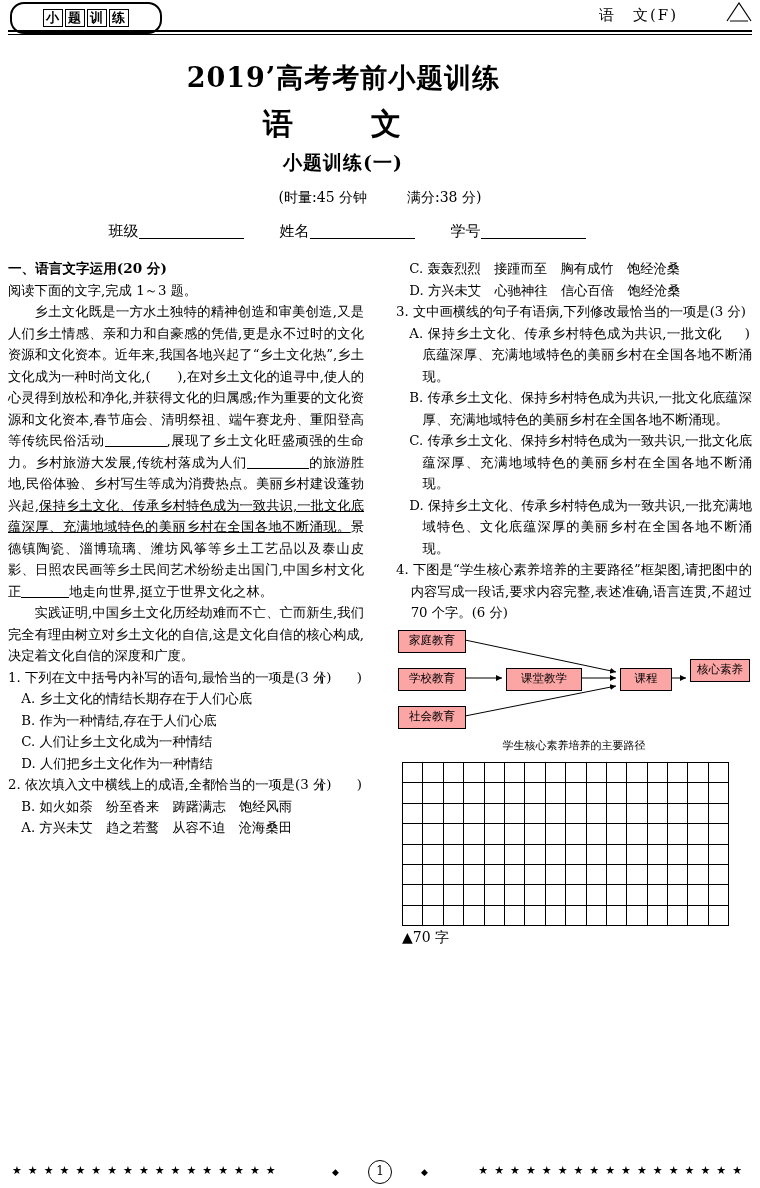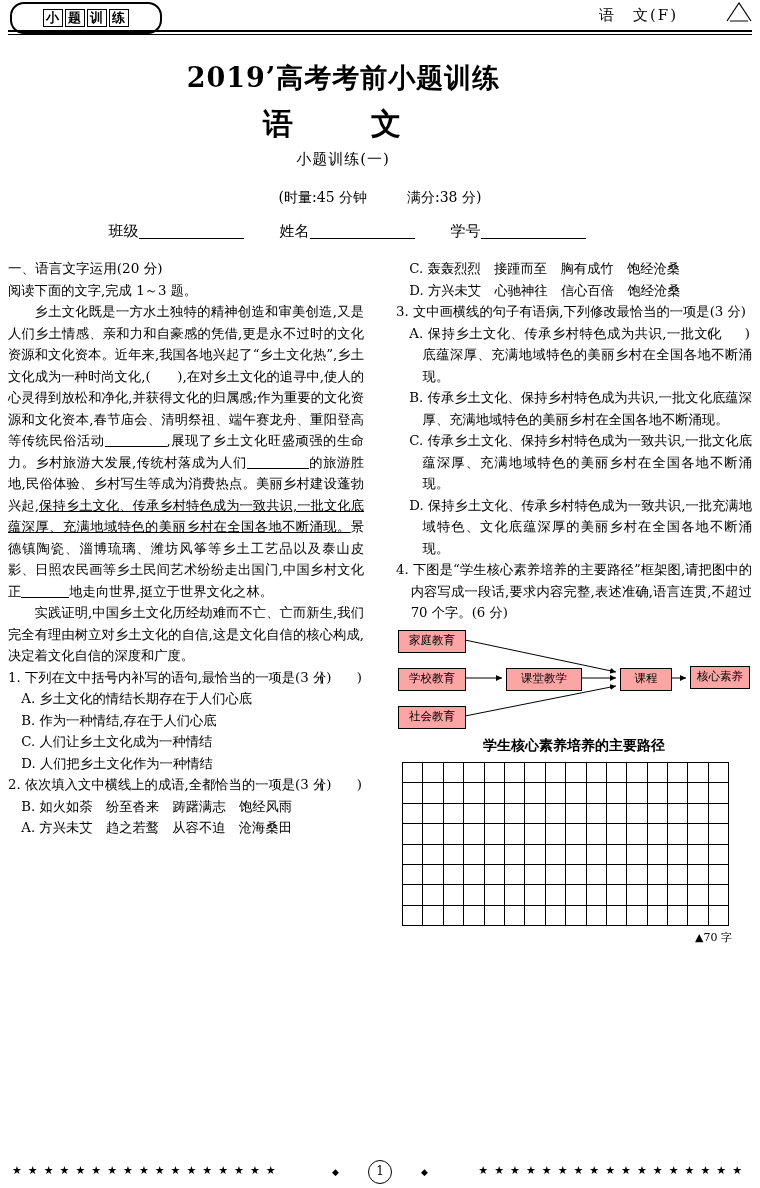--- a/index.html
+++ b/index.html
@@ -57,21 +57,21 @@
     font-size:27px;font-weight:bold;letter-spacing:1px;
     font-family:"DejaVu Serif","Liberation Serif",serif;
   }
   .t-sub{
     position:absolute;left:0;top:104px;width:664px;text-align:center;
     font-size:30px;font-weight:bold;letter-spacing:24px;
     text-indent:24px;
   }
   .t-third{
     position:absolute;left:0;top:150px;width:686px;text-align:center;
-    font-size:15px;font-weight:normal;letter-spacing:1px;
+    font-size:19px;font-weight:bold;letter-spacing:1px;
   }
   .t-meta{
     position:absolute;left:0;top:189px;width:760px;text-align:center;
     font-size:14px;
   }
   .t-meta .sp{display:inline-block;width:40px;}
   .fillrow{
     position:absolute;left:0;top:222px;width:694px;text-align:center;
     font-size:15px;
   }
@@ -81,21 +81,21 @@
   }
   .fillrow .gap{display:inline-block;width:36px;}
   
   .col{
     position:absolute;top:258px;width:356px;
     font-size:13.3px;line-height:21.5px;
     text-align:justify;
   }
   .col-l{left:8px;}
   .col-r{left:396px;}
-  .sec-h{font-weight:normal;font-size:13.6px;}
+  .sec-h{font-weight:bold;font-size:13.6px;}
   .p{margin:0;}
   .ind2{text-indent:2em;}
   .u-line{text-decoration:underline;}
   .blank{
     display:inline-block;border-bottom:1px solid #000;
     width:62px;height:14px;vertical-align:-2px;
   }
   .blank-s{
     display:inline-block;border-bottom:1px solid #000;
     width:48px;height:14px;vertical-align:-2px;
@@ -110,30 +110,30 @@
   .diagram{
     position:relative;width:350px;height:105px;margin:4px 0 0 2px;
   }
   .dbox{
     position:absolute;border:1px solid #000;
     font-size:11.5px;text-align:center;
     display:flex;align-items:center;justify-content:center;
     background:#fca5a5;white-space:nowrap;
   }
   .dcap{
-    text-align:center;font-size:14px;font-weight:bold;margin-top:2px;
+    text-align:center;font-size:11px;font-weight:normal;margin-top:2px;
   }
   
   .gridwrap{position:relative;margin:6px 0 0 6px;}
   table.grid{border-collapse:collapse;}
   table.grid td{
     width:19.4px;height:19.4px;border:1px solid #000;padding:0;
   }
   .gridnote{
-    text-align:right;font-size:11px;margin-top:1px;width:330px;
+    text-align:left;font-size:14px;margin-top:1px;width:330px;
   }
   
   .footer{
     position:absolute;left:0;bottom:6px;width:760px;height:20px;
   }
   .f-stars{
     position:absolute;top:2px;font-size:11px;letter-spacing:6px;color:#000;
   }
   .f-left{left:12px;}
   .f-right{right:12px;}
@@ -215,21 +215,21 @@
     <p class="opt-hang">D. 保持乡土文化、传承乡村特色成为一致共识,一批充满地域特色、文化底蕴深厚的美丽乡村在全国各地不断涌现。</p>
 
     <p class="q q-hang">4. 下图是“学生核心素养培养的主要路径”框架图,请把图中的内容写成一段话,要求内容完整,表述准确,语言连贯,不超过 70 个字。(6 分)</p>
 
     <div class="diagram">
       <div class="dbox" style="left:0px;top:2px;width:66px;height:21px;">家庭教育</div>
       <div class="dbox" style="left:0px;top:40px;width:66px;height:21px;">学校教育</div>
       <div class="dbox" style="left:0px;top:78px;width:66px;height:21px;">社会教育</div>
       <div class="dbox" style="left:108px;top:40px;width:74px;height:21px;">课堂教学</div>
       <div class="dbox" style="left:222px;top:40px;width:50px;height:21px;">课程</div>
-      <div class="dbox" style="left:292px;top:38px;width:58px;height:21px;">核心素养</div>
+      <div class="dbox" style="left:292px;top:31px;width:58px;height:21px;">核心素养</div>
 
       <svg width="350" height="105" style="position:absolute;left:0;top:0;">
         <defs>
           <marker id="ah" markerWidth="7" markerHeight="7" refX="6" refY="3" orient="auto">
             <path d="M0,0 L6,3 L0,6 z" fill="#000"></path>
           </marker>
         </defs>
 
         <line x1="67" y1="12" x2="218" y2="44" stroke="#000" stroke-width="1" marker-end="url(#ah)"></line>
 

